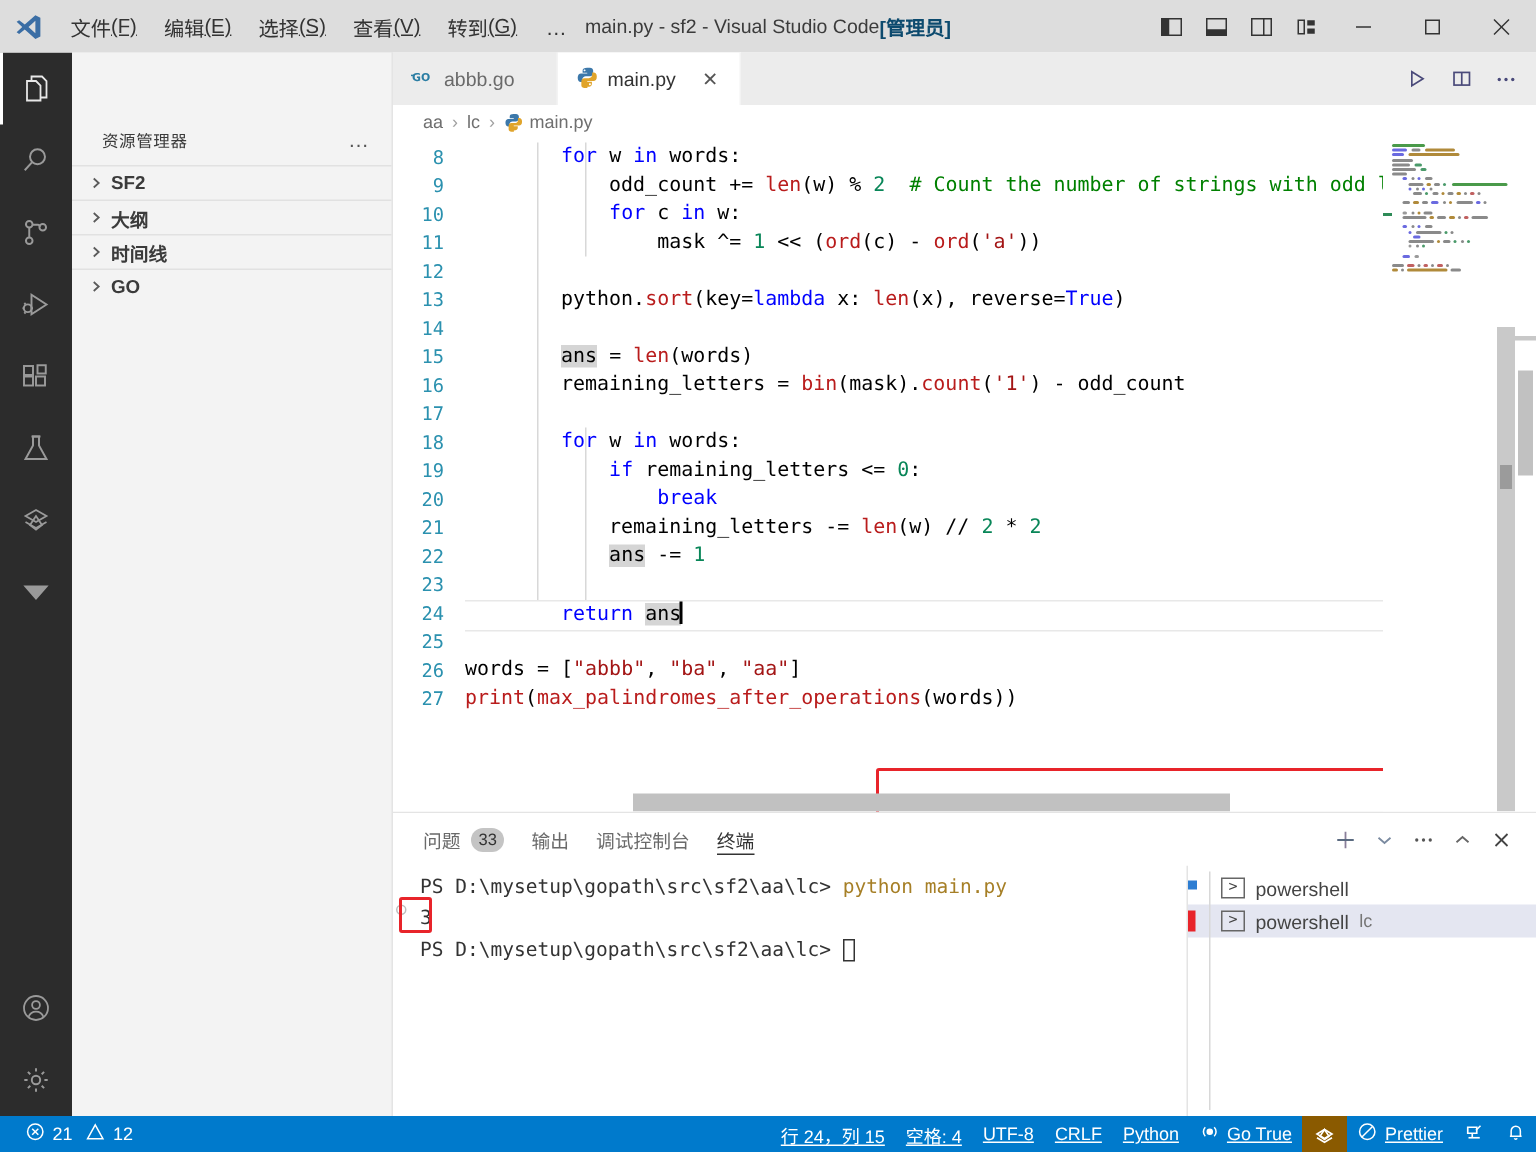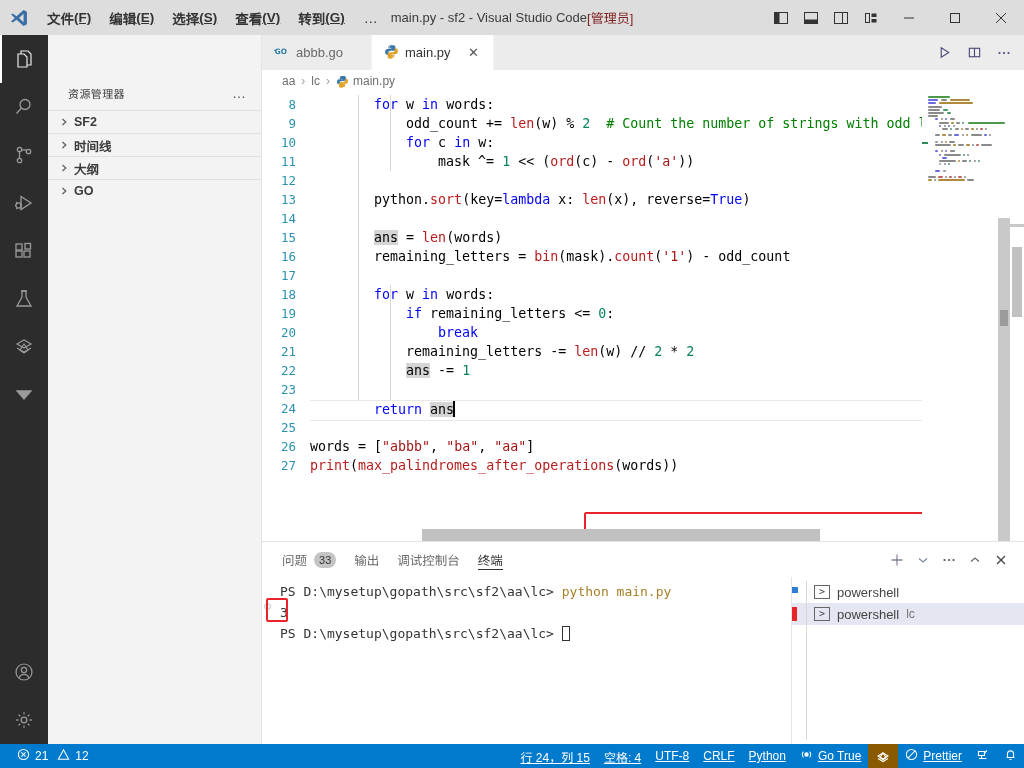--- a/index.html
+++ b/index.html
@@ -20,31 +20,31 @@
     background: #dddddd;
     display: flex; align-items: center;
     position: relative;
     font-size: 13px; color: #333333;
   }
   .vscode-logo { width: 38px; display: flex; align-items: center; justify-content: center; }
   .vscode-logo svg { display: block; }
   .menubar { display: flex; align-items: center; height: 100%; }
   .menu-item {
     padding: 0 9px; height: 100%; display: flex; align-items: center;
-    color: #333333; font-size: 13.5px; white-space: nowrap; font-weight: bold;
+    color: #333333; font-size: 13.5px; white-space: nowrap;
   }
   .menu-item .mn { text-decoration: none; }
   .menu-item .acc { text-decoration: underline; }
   .menu-dots { padding: 0 10px; letter-spacing: 1px; color:#333; font-size: 14px; display:flex; align-items:center; height:100%;}
   .title-center {
     position: absolute; left: 0; right: 0; top: 0; bottom: 0;
     display: flex; align-items: center; justify-content: center;
     pointer-events: none; font-size: 13px; color: #3b3b3b;
   }
-  .title-center .admin { color: #7f1d1d; }
+  .title-center .admin { color: #0c4a6e; font-weight: bold; }
   .titlebar-right { margin-left: auto; display: flex; align-items: center; height: 100%; position: relative; z-index: 3;}
   .layout-btn { width: 30px; height: 35px; display: flex; align-items: center; justify-content: center; }
   .win-btn { width: 46px; height: 35px; display: flex; align-items: center; justify-content: center; }
 
   
   .body-row { flex: 1 1 auto; display: flex; min-height: 0; }
 
   
   .activitybar {
     width: 48px; flex: 0 0 48px; background: #2c2c2c;
@@ -373,29 +373,29 @@
             </svg>
         </span>
         <span class="lbl">SF2</span>
       </div>
       <div class="tree-row">
         <span class="chev">
           <svg width="10" height="10" viewBox="0 0 10 10" fill="none" stroke="#5a5a5a" stroke-width="1.2">
               <path d="M3.5 2 6.8 5 3.5 8"></path>
             </svg>
         </span>
-        <span class="lbl">时间线</span>
+        <span class="lbl">大纲</span>
       </div>
       <div class="tree-row">
         <span class="chev">
           <svg width="10" height="10" viewBox="0 0 10 10" fill="none" stroke="#5a5a5a" stroke-width="1.2">
               <path d="M3.5 2 6.8 5 3.5 8"></path>
             </svg>
         </span>
-        <span class="lbl">大纲</span>
+        <span class="lbl">时间线</span>
       </div>
       <div class="tree-row">
         <span class="chev">
           <svg width="10" height="10" viewBox="0 0 10 10" fill="none" stroke="#5a5a5a" stroke-width="1.2">
               <path d="M3.5 2 6.8 5 3.5 8"></path>
             </svg>
         </span>
         <span class="lbl">GO</span>
       </div>
     </div>

